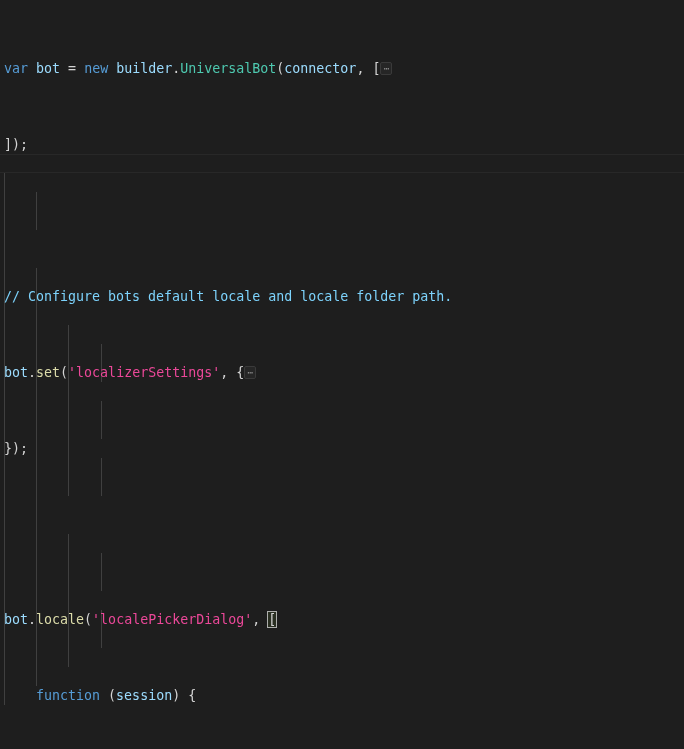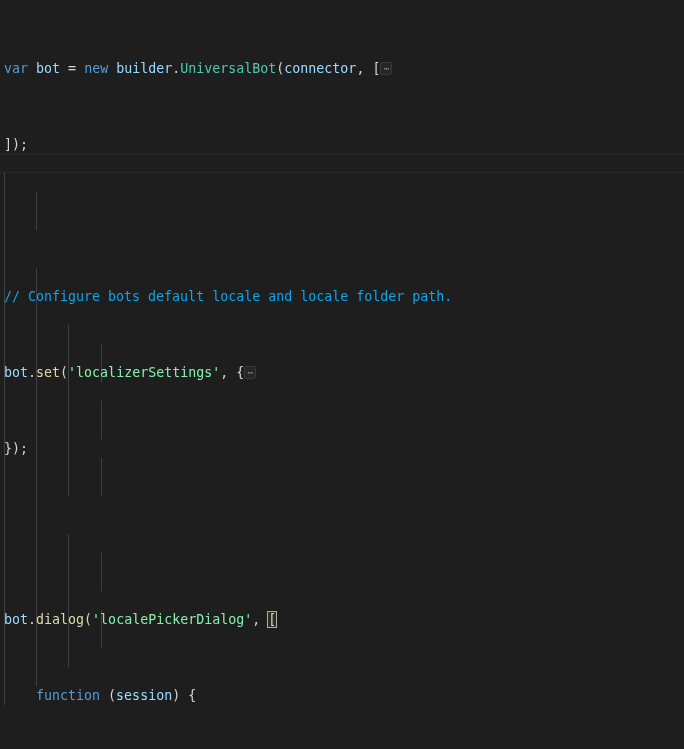--- a/index.html
+++ b/index.html
@@ -65,22 +65,22 @@
   .ln {
     height: 19px;
     white-space: pre;
   }
 
   
   .kw      { color: #569cd6; }  
   .var     { color: #9cdcfe; }  
   .fn      { color: #dcdcaa; }  
   .type    { color: #4ec9b0; }  
-  .str     { color: #86efac; }  
-  .cmt     { color: #0ea5e9; }  
+  .str     { color: #ec4899; }  
+  .cmt     { color: #7dd3fc; }  
   .pun     { color: #d4d4d4; }  
   .op      { color: #d4d4d4; }
 
   
   .fold {
     display: inline-block;
     color: #8a8a8a;
     background: #262626;
     border: 1px solid #3a3a3a;
     border-radius: 2px;
@@ -196,21 +196,21 @@
 
     <div class="ln"><span class="cmt">// Configure bots default locale and locale folder path.</span></div>
 
     <div class="ln"><span class="var">bot</span><span class="pun">.</span><span class="fn">set</span><span class="pun">(</span><span class="str">'localizerSettings'</span><span class="pun">, {</span><span class="fold">⋯</span></div>
 
     <div class="ln"><span class="pun">});</span></div>
 
     <div class="ln"> </div>
 
 
-    <div class="ln"><span class="var">bot</span><span class="pun">.</span><span class="fn">dialog</span><span class="pun">(</span><span class="str">'localePickerDialog'</span><span class="pun">, </span><span class="pun cursor-block">[</span></div>
+    <div class="ln"><span class="var">bot</span><span class="pun">.</span><span class="fn">locale</span><span class="pun">(</span><span class="str">'localePickerDialog'</span><span class="pun">, </span><span class="pun cursor-block">[</span></div>
 
     <div class="ln">    <span class="kw">function</span> <span class="pun">(</span><span class="var">session</span><span class="pun">) {</span></div>
 
     
 
     
 
     
 
     

